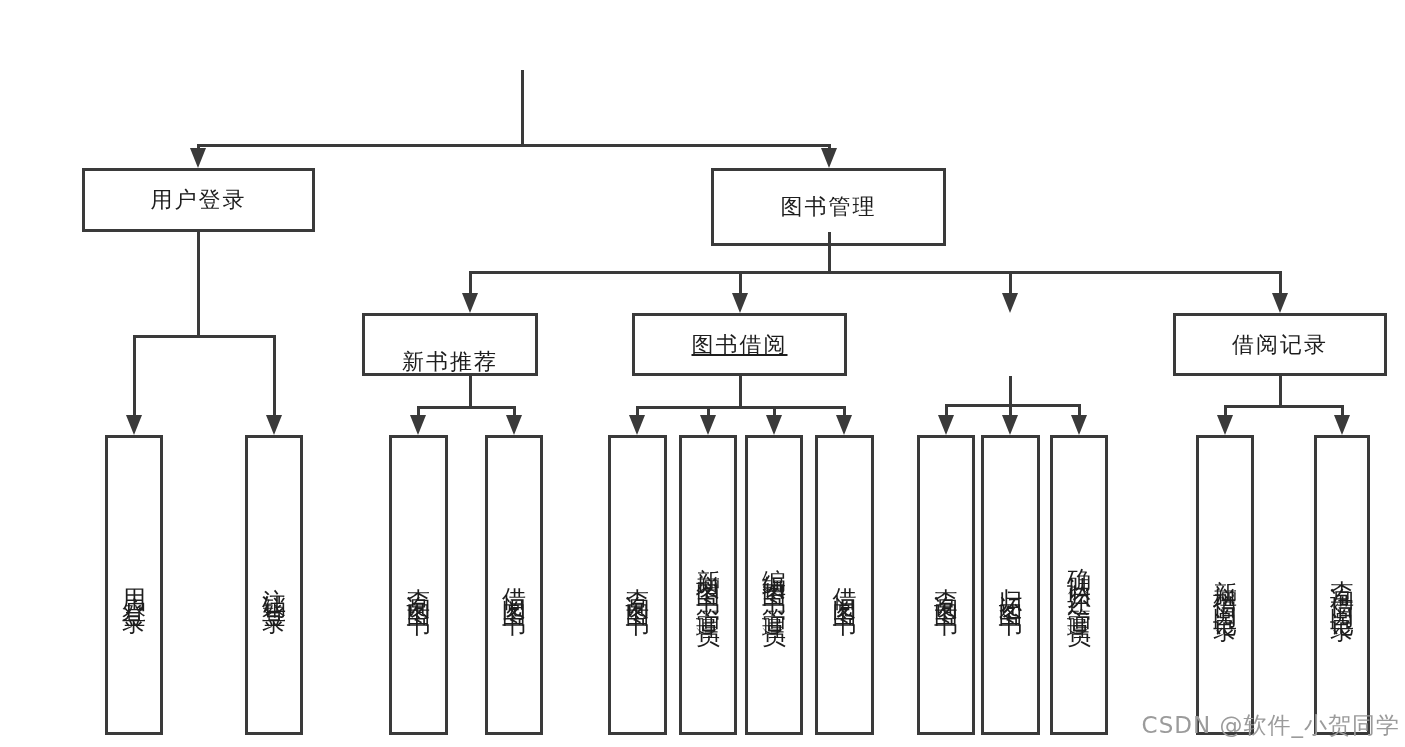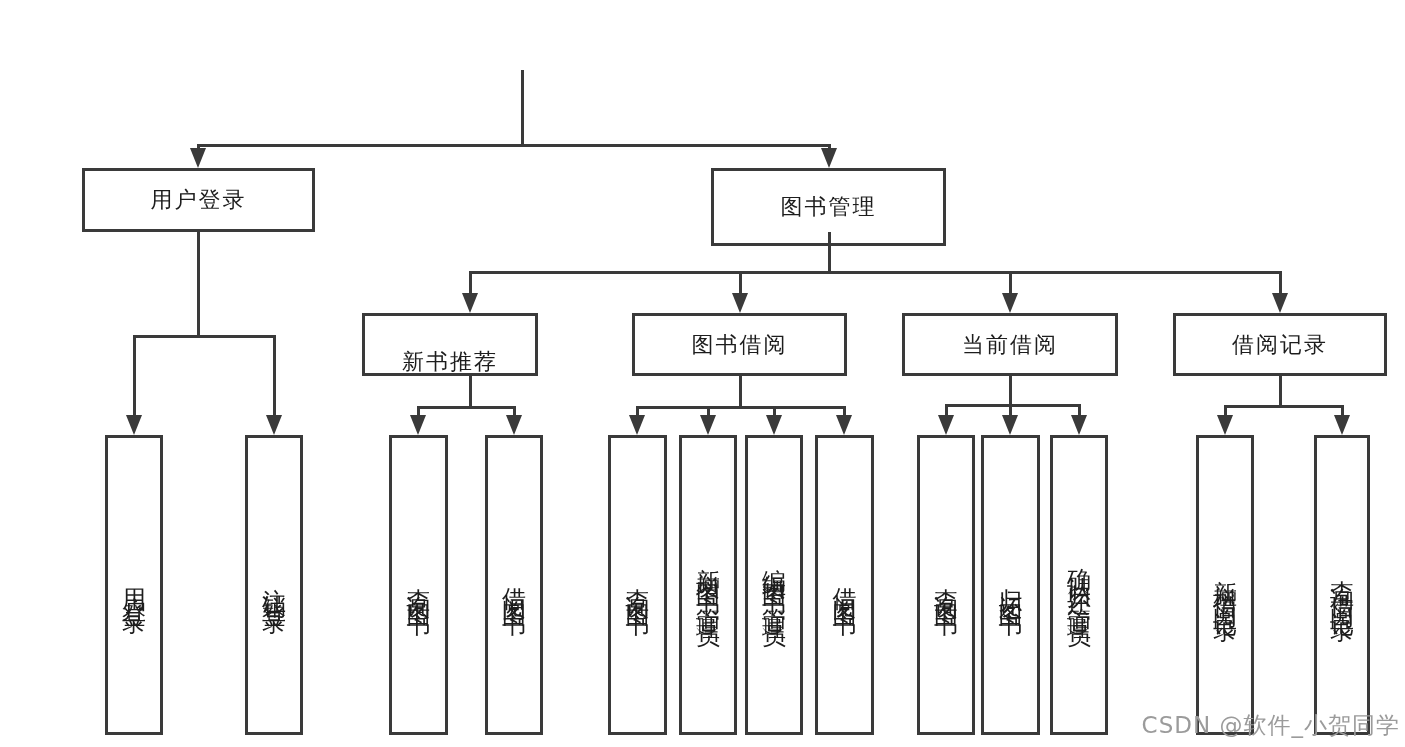--- a/index.html
+++ b/index.html
@@ -61,25 +61,22 @@
   <div class="watermark" style="color: rgb(155, 155, 155);">CSDN @软件_小贺同学</div>
     <div class="node h" style="left: 82px; top: 168px; width: 233px; height: 64px;">
       <span class="label">用户登录</span>
     </div>
     <div class="node h" style="left: 711px; top: 168px; width: 235px; height: 78px;">
       <span class="label">图书管理</span>
     </div>
     <div class="node h" style="left: 362px; top: 313px; width: 176px; height: 63px; align-items: flex-end;">
       <span class="label">新书推荐</span>
     </div>
-    <div class="node h" style="left: 632px; top: 313px; width: 215px; height: 63px;">
+    <div class="node h" style="left: 632px; top: 313px; width: 215px; height: 63px; text-decoration: underline;">
       <span class="label">图书借阅</span>
-    </div>
-    <div class="node h" style="left: 902px; top: 313px; width: 216px; height: 63px;">
-      <span class="label">当前借阅</span>
     </div>
     <div class="node h" style="left: 1173px; top: 313px; width: 214px; height: 63px;">
       <span class="label">借阅记录</span>
     </div>
     <div class="node v" style="left: 105px; top: 435px; width: 58px; height: 300px;">
       <span class="label">用户登录</span>
     </div>
     <div class="node v" style="left: 245px; top: 435px; width: 58px; height: 300px;">
       <span class="label">注销登录</span>
     </div>

